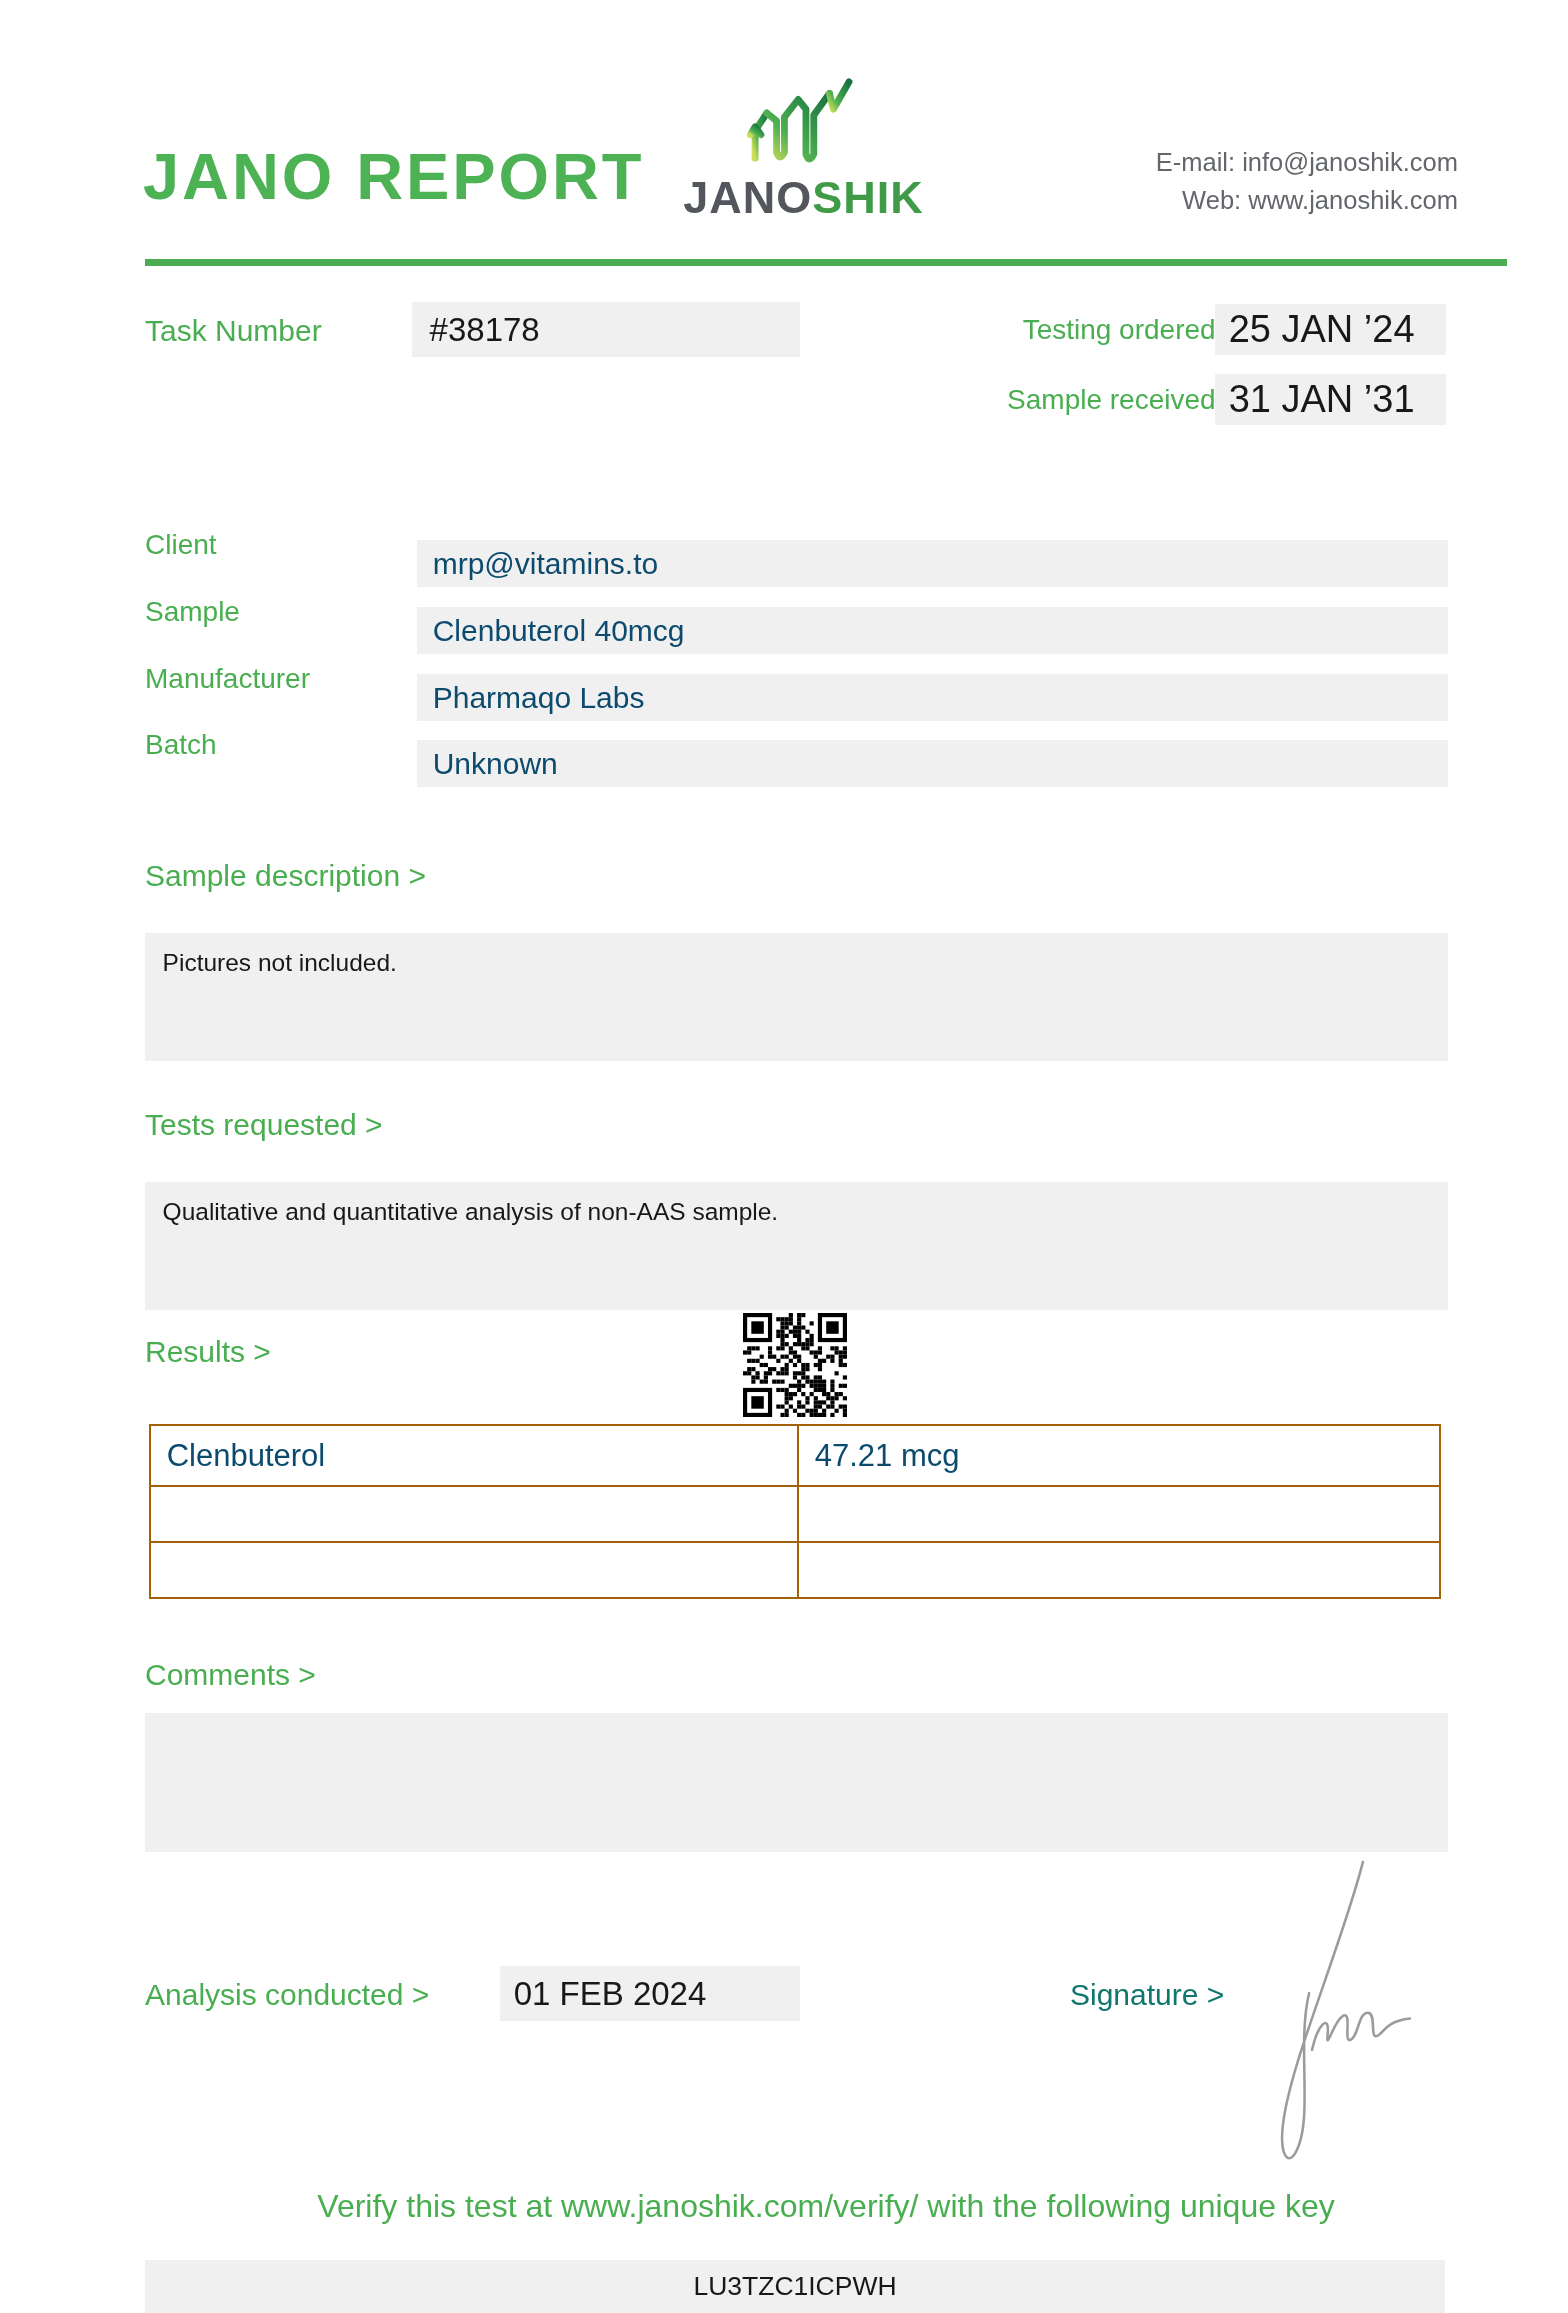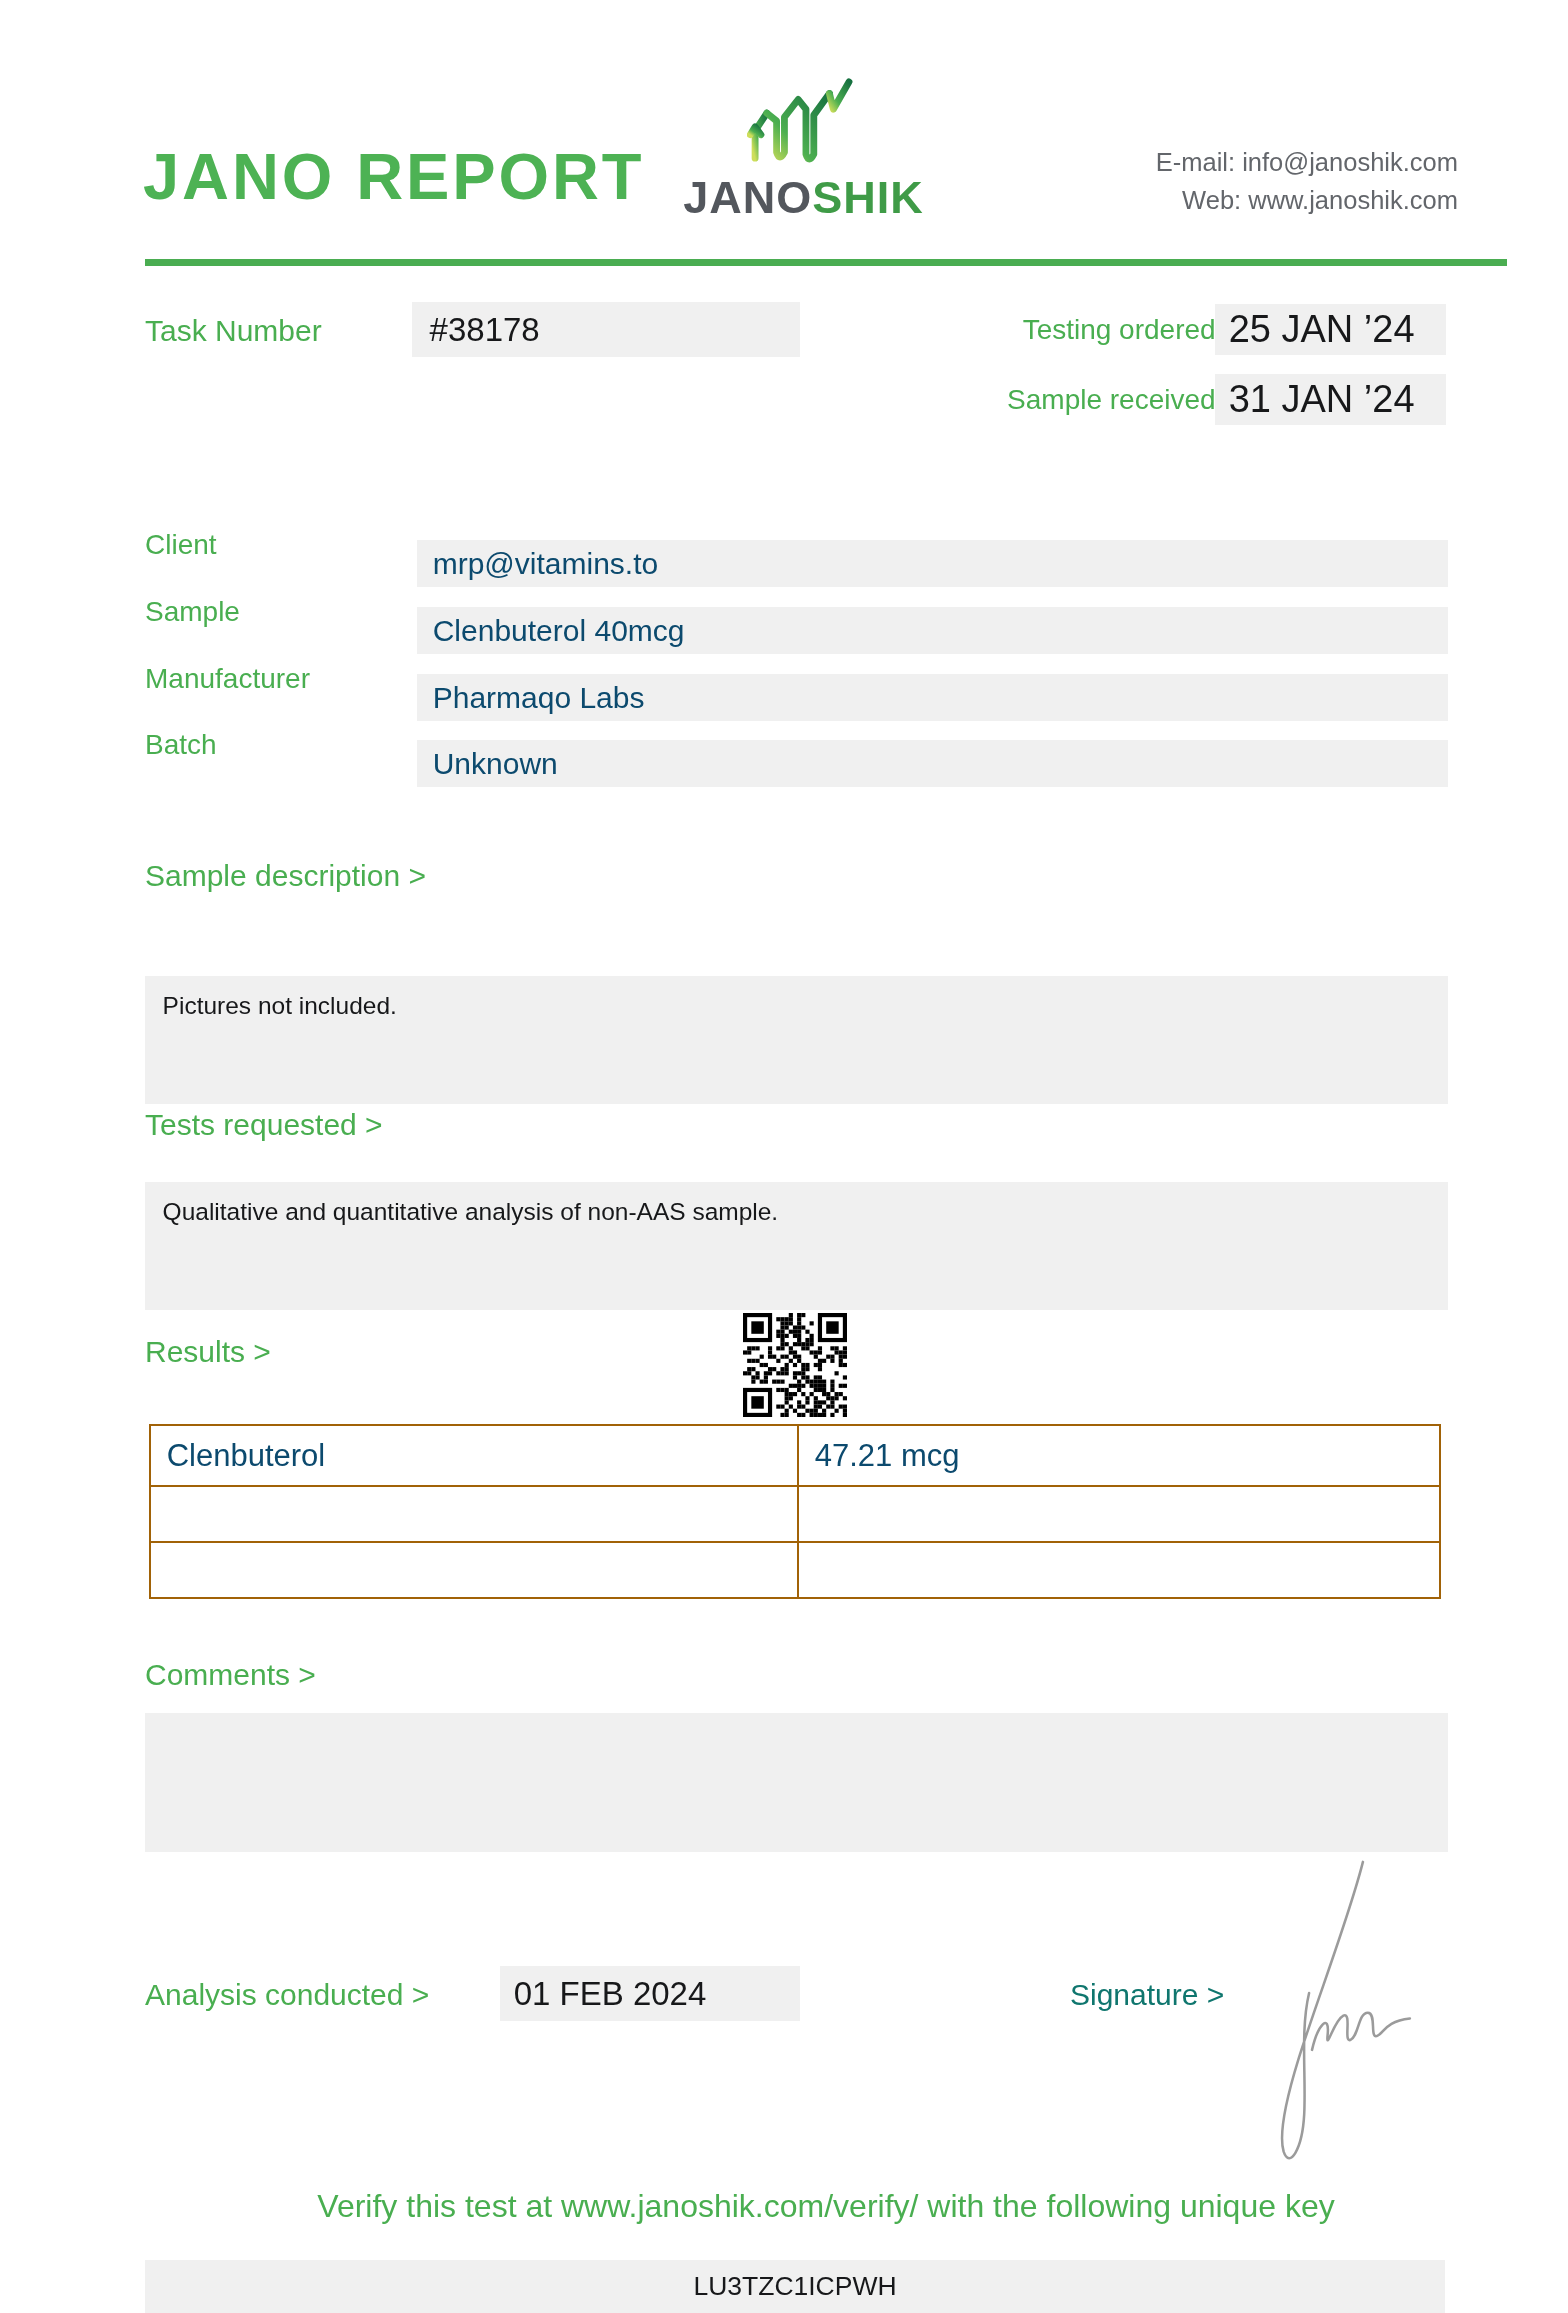--- a/index.html
+++ b/index.html
@@ -101,36 +101,36 @@
   <div class="date-label-row" style="top:314px">
     <span>Testing ordered</span>
       <span>&gt;</span>
   </div>
   <div class="gbox date-box" style="top:304px">25 JAN ’24</div>
 
   <div class="date-label-row" style="top:384px">
     <span>Sample received</span>
       <span>&gt;</span>
   </div>
-  <div class="gbox date-box" style="top:374px">31 JAN ’24</div>
+  <div class="gbox date-box" style="top:374px">31 JAN ’31</div>
 
   <div class="field-label" style="top:529px">Client</div>
   <div class="gbox field-box" style="top:523px">mrp@vitamins.to</div>
 
   <div class="field-label" style="top:596px">Sample</div>
   <div class="gbox field-box" style="top:590px">Clenbuterol 40mcg</div>
 
   <div class="field-label" style="top:663px">Manufacturer</div>
   <div class="gbox field-box" style="top:657px">Pharmaqo Labs</div>
 
   <div class="field-label" style="top:729px">Batch</div>
   <div class="gbox field-box" style="top:723px">Unknown</div>
 
   <div class="sec-heading" style="top:859px">Sample description &gt;</div>
-  <div class="sec-box" style="top:933px; height:128px;margin-top:43px;">Pictures not included.</div>
+  <div class="sec-box" style="top:933px; height:128px;">Pictures not included.</div>
 
   <div class="sec-heading" style="top:1108px">Tests requested &gt;</div>
   <div class="sec-box" style="top:1182px; height:128px;">Qualitative and quantitative analysis of non-AAS sample.</div>
 
   <svg id="qr" class="qr" viewBox="0 0 100 100">
       <rect x="44" y="0" width="4" height="4" fill="#000"></rect>
       <rect x="52" y="0" width="4" height="4" fill="#000"></rect>
       <rect x="56" y="0" width="4" height="4" fill="#000"></rect>
       <rect x="32" y="4" width="4" height="4" fill="#000"></rect>
       <rect x="36" y="4" width="4" height="4" fill="#000"></rect>

